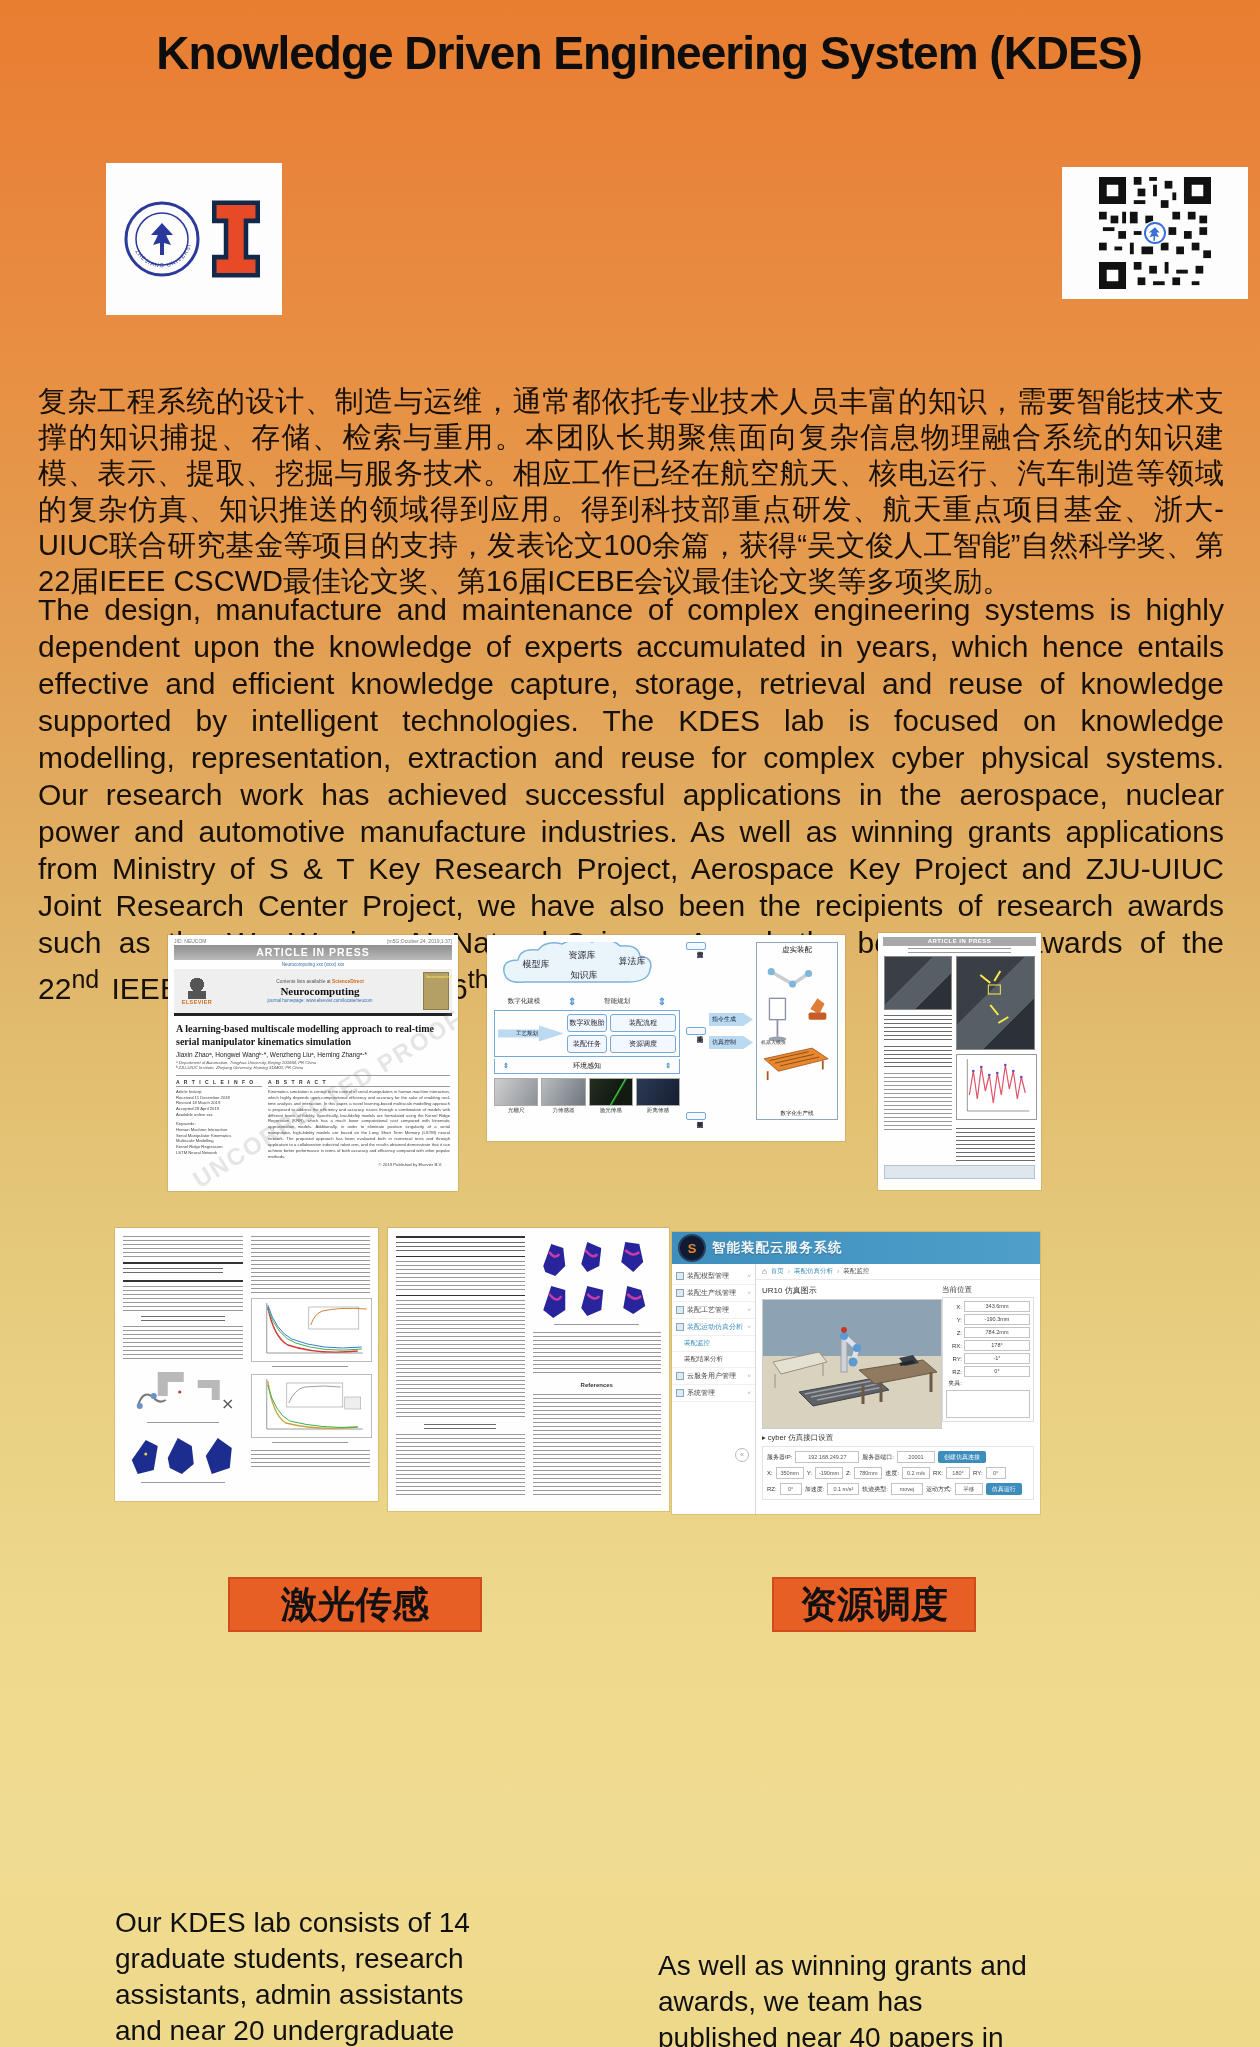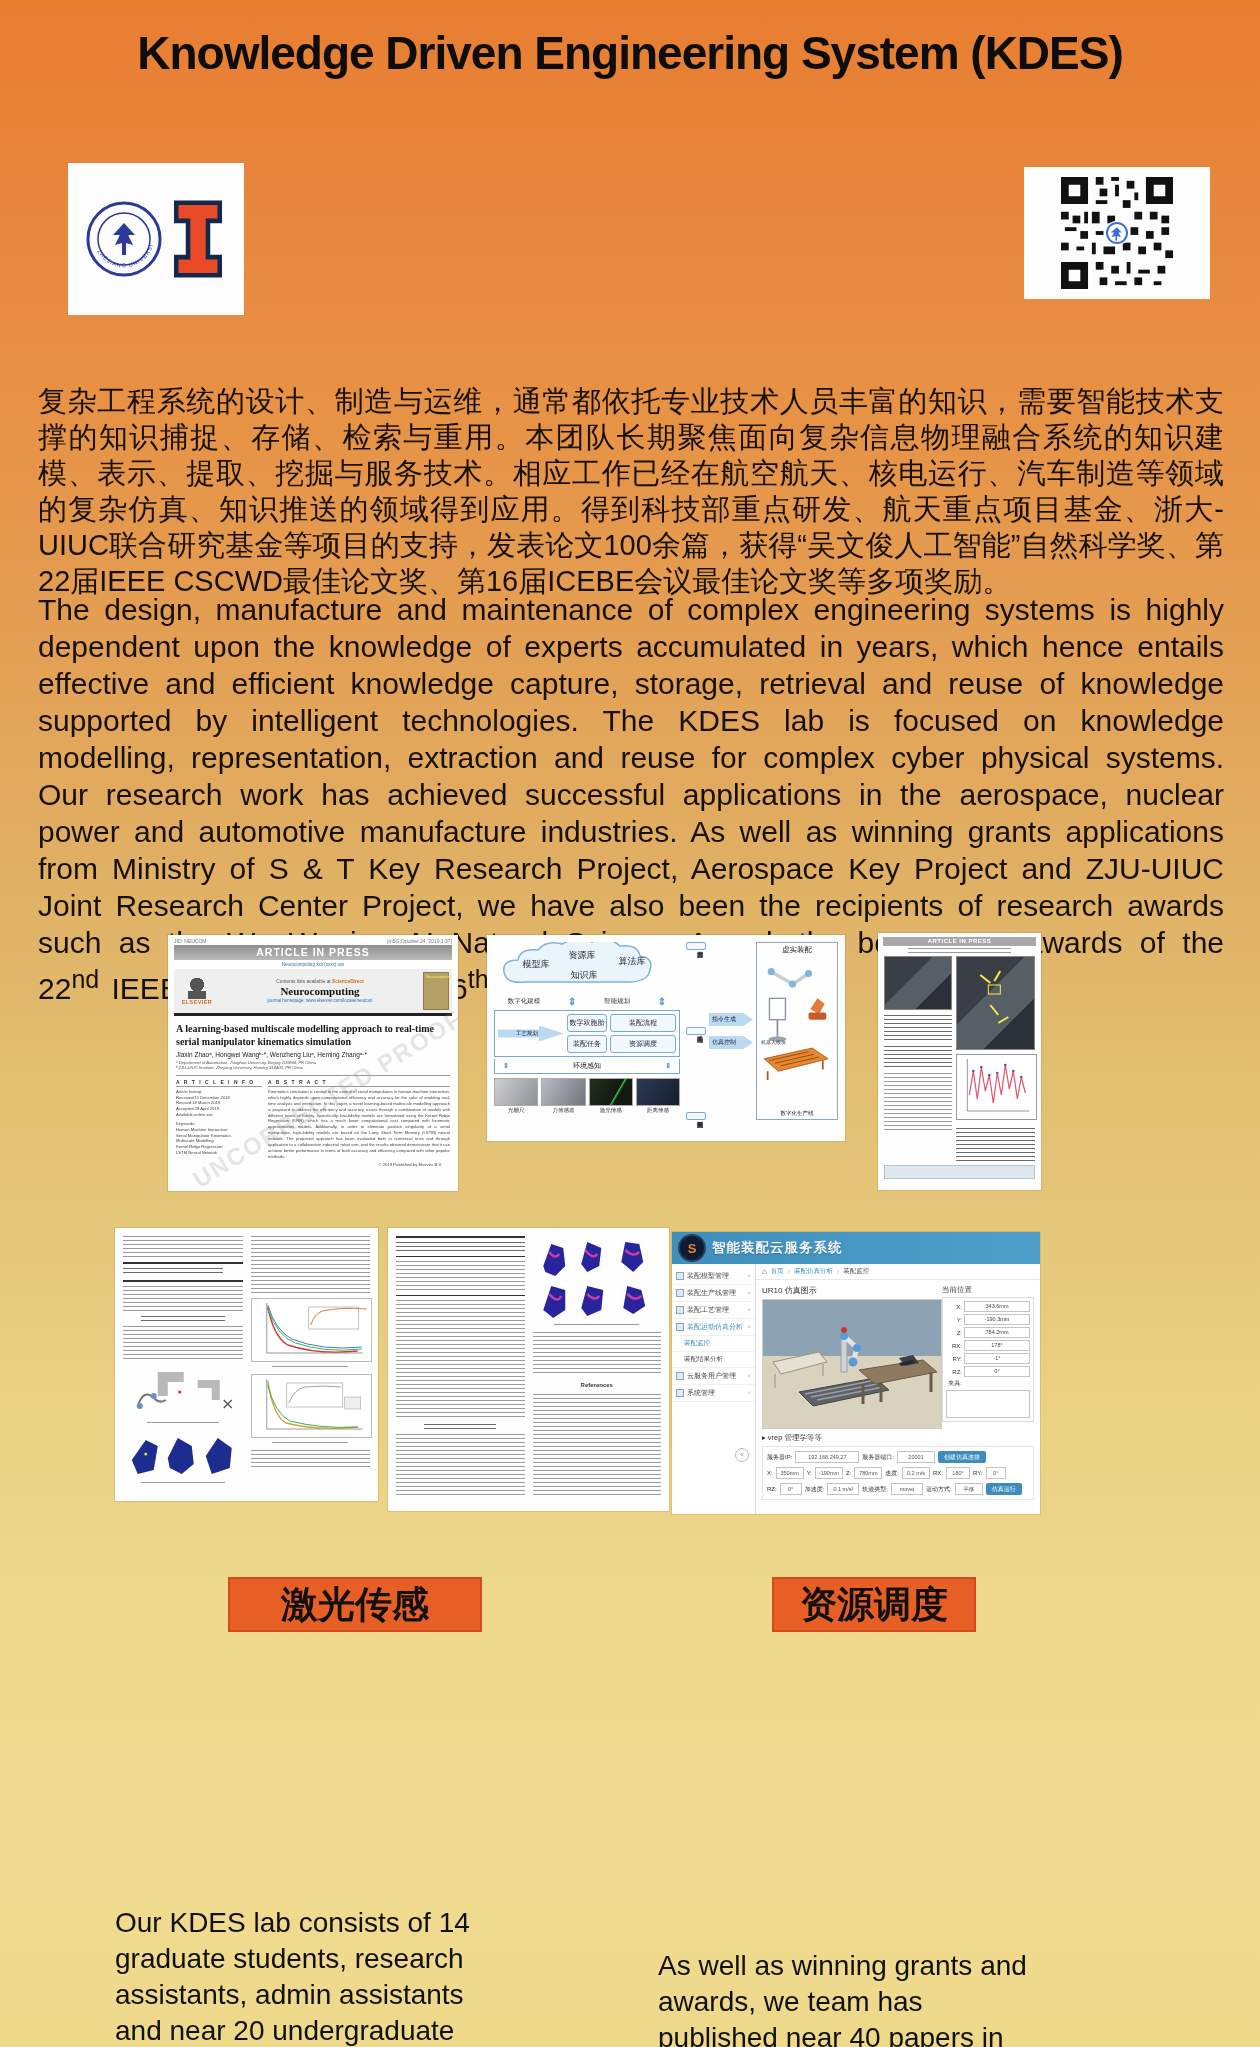--- a/index.html
+++ b/index.html
@@ -4,21 +4,21 @@
 <style>
   html,body{margin:0;padding:0;background:#777;}
   .poster{
     position:relative;width:1260px;height:2047px;overflow:hidden;margin:0 auto;
     font-family:"Liberation Sans", sans-serif;color:#141008;
     background:linear-gradient(180deg,
       #e87e30 0%, #e8853c 9%, #e79245 20%, #e39f53 31%,
       #e0b266 44%, #e3c375 56%, #e9d083 68%, #eed98c 80%,
       #f0dc91 90%, #eed88a 100%);
   }
-  .abs{position:absolute;}
+  .abs{position:absolute;margin-left:38px;}
   .title-en{left:0;right:0;top:26px;text-align:center;font-size:46px;font-weight:bold;letter-spacing:-1px;color:#0d0d0d;}
   .title-zh{left:0;right:0;top:76px;text-align:center;font-size:41px;font-weight:bold;color:#0d0d0d;}
   .logobox{left:68px;top:163px;width:176px;height:152px;background:#fdfdfd;display:flex;align-items:center;justify-content:center;gap:6px;}
   .headinfo{left:250px;top:172px;width:764px;text-align:center;line-height:1.18;}
   .headinfo .l1{font-size:30px;margin-bottom:6px;}
   .headinfo .l2{font-size:30px;margin-bottom:5px;}
   .headinfo .l3{font-size:26px;margin-bottom:3px;}
   .headinfo .l4{font-size:26px;margin-bottom:3px;}
   .headinfo .l5{font-size:28px;}
   .qrbox{left:1024px;top:167px;width:186px;height:132px;background:#fdfdfd;display:flex;align-items:center;justify-content:center;}
@@ -586,21 +586,21 @@
                   <span class="pl">RZ:</span>
                   <span class="pv">0°</span>
                 </div>
               <div class="pos-row">
                   <span class="pl">夹具:</span>
                 </div>
               <div class="pos-grip"></div>
             </div>
           </div>
           <div class="vrep">
-            <div class="vrep-title">▸ vrep 管理学等等</div>
+            <div class="vrep-title">▸ cyber 仿真接口设置</div>
             <div class="vrep-box">
               <div class="vrow">
                 <span class="vl">服务器IP:</span>
                 <span class="vi" style="width:62px;">192.168.249.27</span>
                 <span class="vl">服务器端口:</span>
                 <span class="vi" style="width:36px;">20001</span>
                 <span class="vbtn">创建仿真连接</span>
               </div>
               <div class="vrow">
                 <span class="vl">X:</span>

